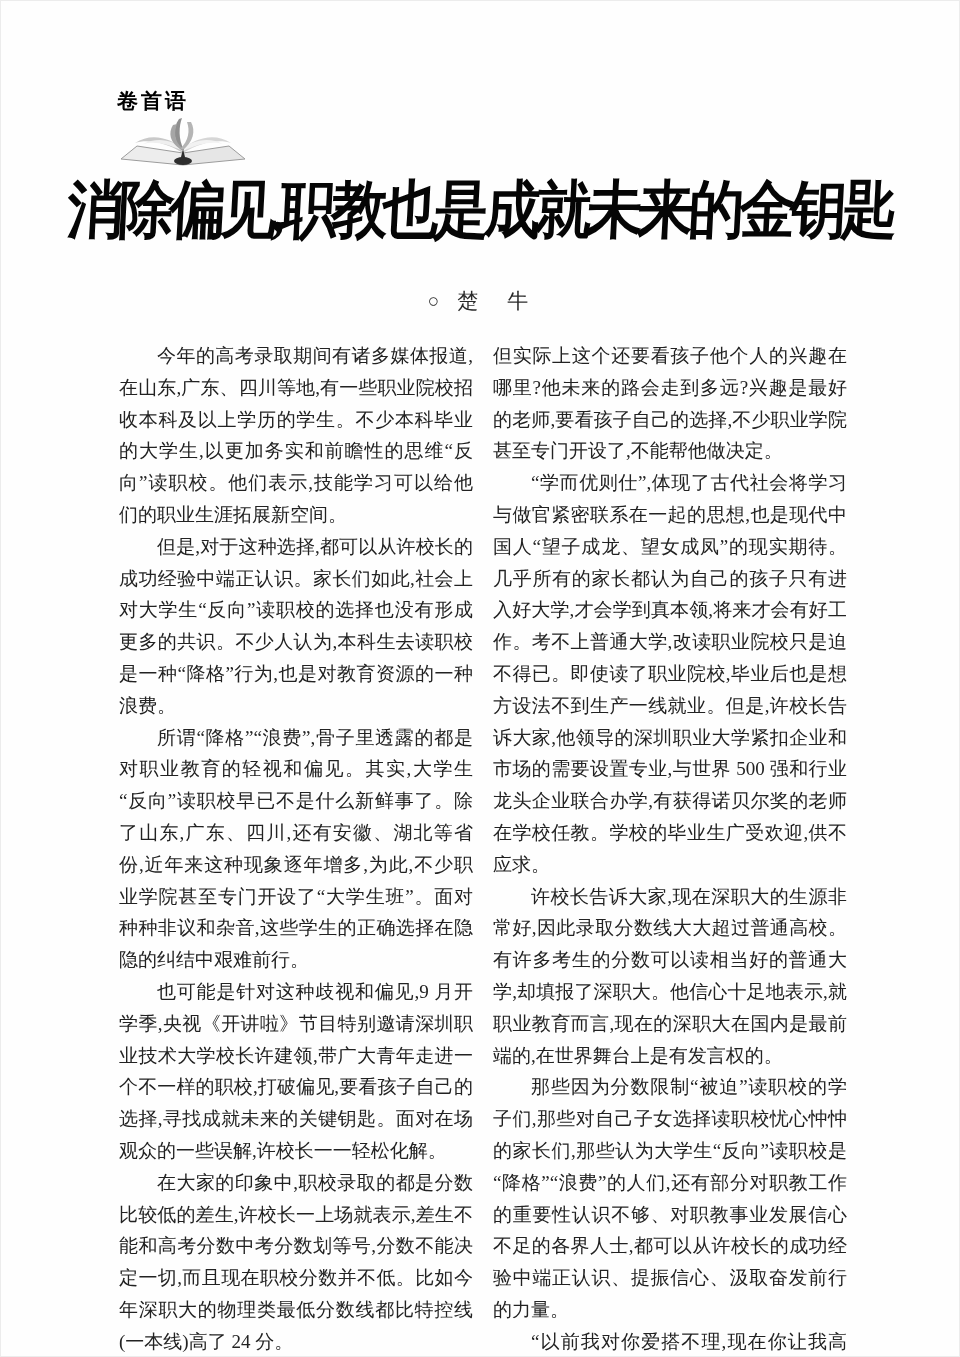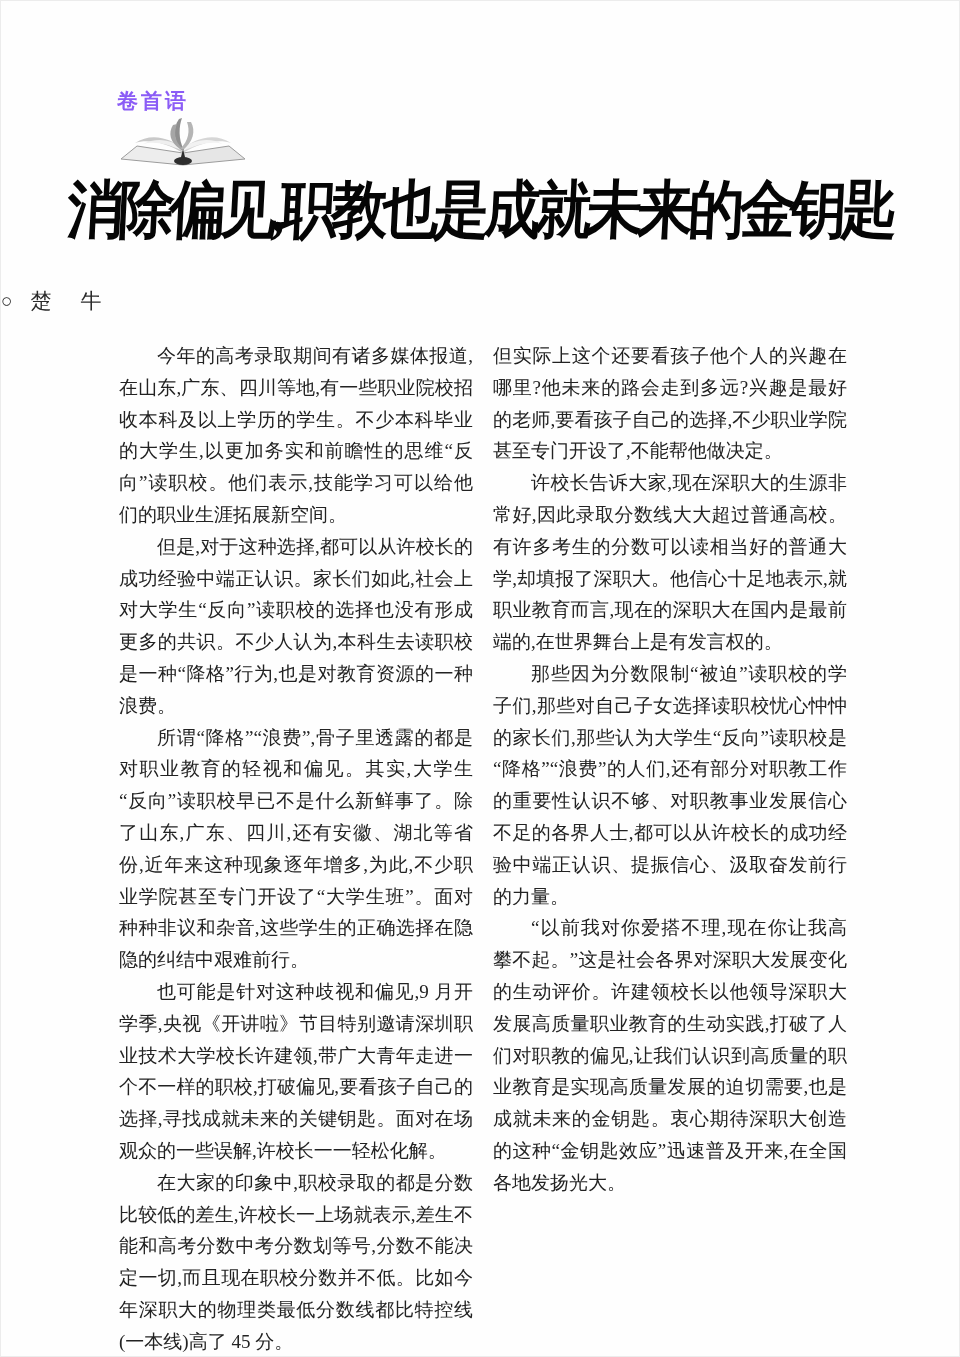--- a/index.html
+++ b/index.html
@@ -9,35 +9,35 @@
     background:#fefefe;
     border:1px solid #ececec;
     box-sizing:border-box;
     font-family:"Liberation Serif","DejaVu Serif",serif;
     color:#242424;
     overflow:hidden;
   }
   .masthead{position:absolute;left:116px;top:86px;}
   .section-label{
     font-family:"Liberation Sans","DejaVu Sans",sans-serif;
-    font-size:21px;font-weight:700;color:#8b5cf6;letter-spacing:3px;
+    font-size:21px;font-weight:700;color:#000000;letter-spacing:3px;
   }
   .book-icon{display:block;margin-top:0;width:132px;height:54px;}
   .article-title{
     position:absolute;top:172px;left:0;width:100%;
     margin:0;text-align:center;
     font-size:56px;font-weight:900;color:#050505;
     letter-spacing:-5px;
     transform:skewX(-3deg) scaleY(1.12);
     transform-origin:center;
     white-space:nowrap;
   }
   .byline{
     position:absolute;top:286px;left:0;width:100%;
-    font-size:21px;color:#2a2a2a;letter-spacing:4px;
+    text-align:center;font-size:21px;color:#2a2a2a;letter-spacing:4px;
   }
   .byline .circle{
     display:inline-block;margin-right:14px;font-size:19px;
     transform:translateY(-1px);
   }
   .columns{
     position:absolute;left:118px;top:339px;width:728px;
     display:flex;gap:20px;
   }
   .column{
@@ -80,23 +80,24 @@
   <div class="byline">
     <span class="circle">○</span><span>楚　牛</span>
   </div>
 
   <div class="columns">
     <div class="column" id="col-left">
         <p class="para indent">今年的高考录取期间有诸多媒体报道,在山东,广东、四川等地,有一些职业院校招收本科及以上学历的学生。不少本科毕业的大学生,以更加务实和前瞻性的思维“反向”读职校。他们表示,技能学习可以给他们的职业生涯拓展新空间。</p>
         <p class="para indent">但是,对于这种选择,都可以从许校长的成功经验中端正认识。家长们如此,社会上对大学生“反向”读职校的选择也没有形成更多的共识。不少人认为,本科生去读职校是一种“降格”行为,也是对教育资源的一种浪费。</p>
         <p class="para indent">所谓“降格”“浪费”,骨子里透露的都是对职业教育的轻视和偏见。其实,大学生“反向”读职校早已不是什么新鲜事了。除了山东,广东、四川,还有安徽、湖北等省份,近年来这种现象逐年增多,为此,不少职业学院甚至专门开设了“大学生班”。面对种种非议和杂音,这些学生的正确选择在隐隐的纠结中艰难前行。</p>
         <p class="para indent">也可能是针对这种歧视和偏见,9 月开学季,央视《开讲啦》节目特别邀请深圳职业技术大学校长许建领,带广大青年走进一个不一样的职校,打破偏见,要看孩子自己的选择,寻找成就未来的关键钥匙。面对在场观众的一些误解,许校长一一轻松化解。</p>
-        <p class="para indent">在大家的印象中,职校录取的都是分数比较低的差生,许校长一上场就表示,差生不能和高考分数中考分数划等号,分数不能决定一切,而且现在职校分数并不低。比如今年深职大的物理类最低分数线都比特控线(一本线)高了 45 分。</p>
+        <p class="para indent">在大家的印象中,职校录取的都是分数比较低的差生,许校长一上场就表示,差生不能和高考分数中考分数划等号,分数不能决定一切,而且现在职校分数并不低。比如今年深职大的物理类最低分数线都比特控线(一本线)高了 24 分。</p>
       </div>
     <div class="column" id="col-right">
         <p class="para">但实际上这个还要看孩子他个人的兴趣在哪里?他未来的路会走到多远?兴趣是最好的老师,要看孩子自己的选择,不少职业学院甚至专门开设了,不能帮他做决定。</p>
+        <p class="para indent">“学而优则仕”,体现了古代社会将学习与做官紧密联系在一起的思想,也是现代中国人“望子成龙、望女成凤”的现实期待。几乎所有的家长都认为自己的孩子只有进入好大学,才会学到真本领,将来才会有好工作。考不上普通大学,改读职业院校只是迫不得已。即使读了职业院校,毕业后也是想方设法不到生产一线就业。但是,许校长告诉大家,他领导的深圳职业大学紧扣企业和市场的需要设置专业,与世界 500 强和行业龙头企业联合办学,有获得诺贝尔奖的老师在学校任教。学校的毕业生广受欢迎,供不应求。</p>
         <p class="para indent">许校长告诉大家,现在深职大的生源非常好,因此录取分数线大大超过普通高校。有许多考生的分数可以读相当好的普通大学,却填报了深职大。他信心十足地表示,就职业教育而言,现在的深职大在国内是最前端的,在世界舞台上是有发言权的。</p>
         <p class="para indent">那些因为分数限制“被迫”读职校的学子们,那些对自己子女选择读职校忧心忡忡的家长们,那些认为大学生“反向”读职校是“降格”“浪费”的人们,还有部分对职教工作的重要性认识不够、对职教事业发展信心不足的各界人士,都可以从许校长的成功经验中端正认识、提振信心、汲取奋发前行的力量。</p>
         <p class="para indent">“以前我对你爱搭不理,现在你让我高攀不起。”这是社会各界对深职大发展变化的生动评价。许建领校长以他领导深职大发展高质量职业教育的生动实践,打破了人们对职教的偏见,让我们认识到高质量的职业教育是实现高质量发展的迫切需要,也是成就未来的金钥匙。衷心期待深职大创造的这种“金钥匙效应”迅速普及开来,在全国各地发扬光大。</p>
       </div>
   </div>
 
 </div>
 
 </body></html>

